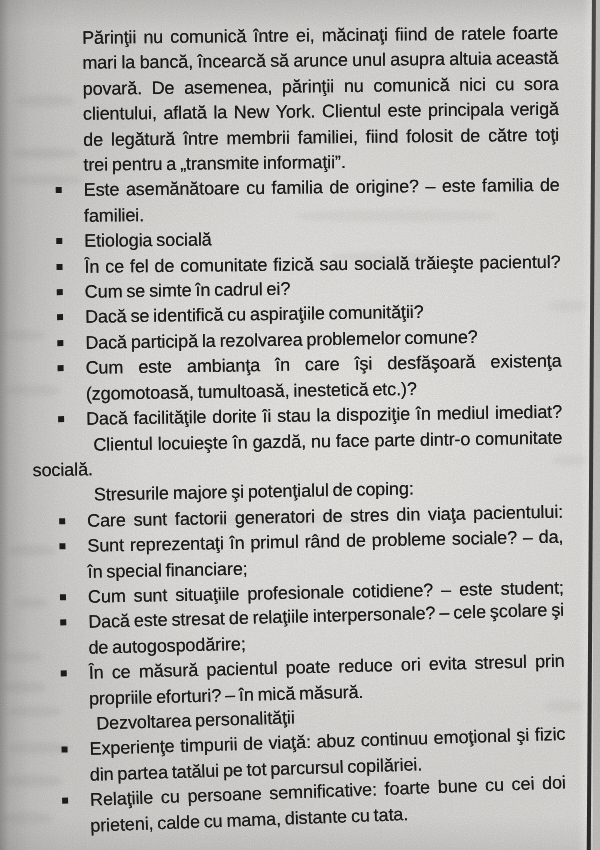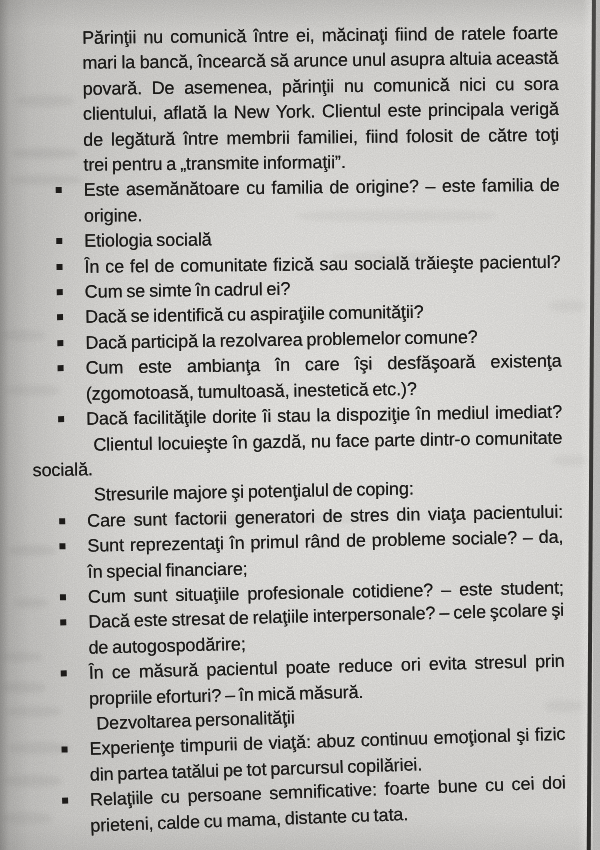--- a/index.html
+++ b/index.html
@@ -80,21 +80,21 @@
   <div class="smudge" style="left:544px;top:700px;width:40px;height:12px;opacity:.08"></div>
 
   <div class="textblock" id="textblock">
       <div class="line j"><span>Părinţii nu comunică între ei, măcinaţi fiind de ratele foarte</span></div>
       <div class="line j"><span>mari la bancă, încearcă să arunce unul asupra altuia această</span></div>
       <div class="line j"><span>povară. De asemenea, părinţii nu comunică nici cu sora</span></div>
       <div class="line j"><span>clientului, aflată la New York. Clientul este principala verigă</span></div>
       <div class="line j"><span>de legătură între membrii familiei, fiind folosit de către toţi</span></div>
       <div class="line"><span>trei pentru a „transmite informaţii”.</span></div>
       <div class="line j"><span class="bullet"></span><span>Este asemănătoare cu familia de origine? – este familia de</span></div>
-      <div class="line"><span>origine.</span></div>
+      <div class="line"><span>familiei.</span></div>
       <div class="line"><span class="bullet"></span><span>Etiologia socială</span></div>
       <div class="line j"><span class="bullet"></span><span>În ce fel de comunitate fizică sau socială trăieşte pacientul?</span></div>
       <div class="line"><span class="bullet"></span><span>Cum se simte în cadrul ei?</span></div>
       <div class="line"><span class="bullet"></span><span>Dacă se identifică cu aspiraţiile comunităţii?</span></div>
       <div class="line"><span class="bullet"></span><span>Dacă participă la rezolvarea problemelor comune?</span></div>
       <div class="line j"><span class="bullet"></span><span>Cum este ambianţa în care îşi desfăşoară existenţa</span></div>
       <div class="line"><span>(zgomotoasă, tumultoasă, inestetică etc.)?</span></div>
       <div class="line j"><span class="bullet"></span><span>Dacă facilităţile dorite îi stau la dispoziţie în mediul imediat?</span></div>
       <div class="line j ind"><span>Clientul locuieşte în gazdă, nu face parte dintr-o comunitate</span></div>
       <div class="line out"><span>socială.</span></div>

